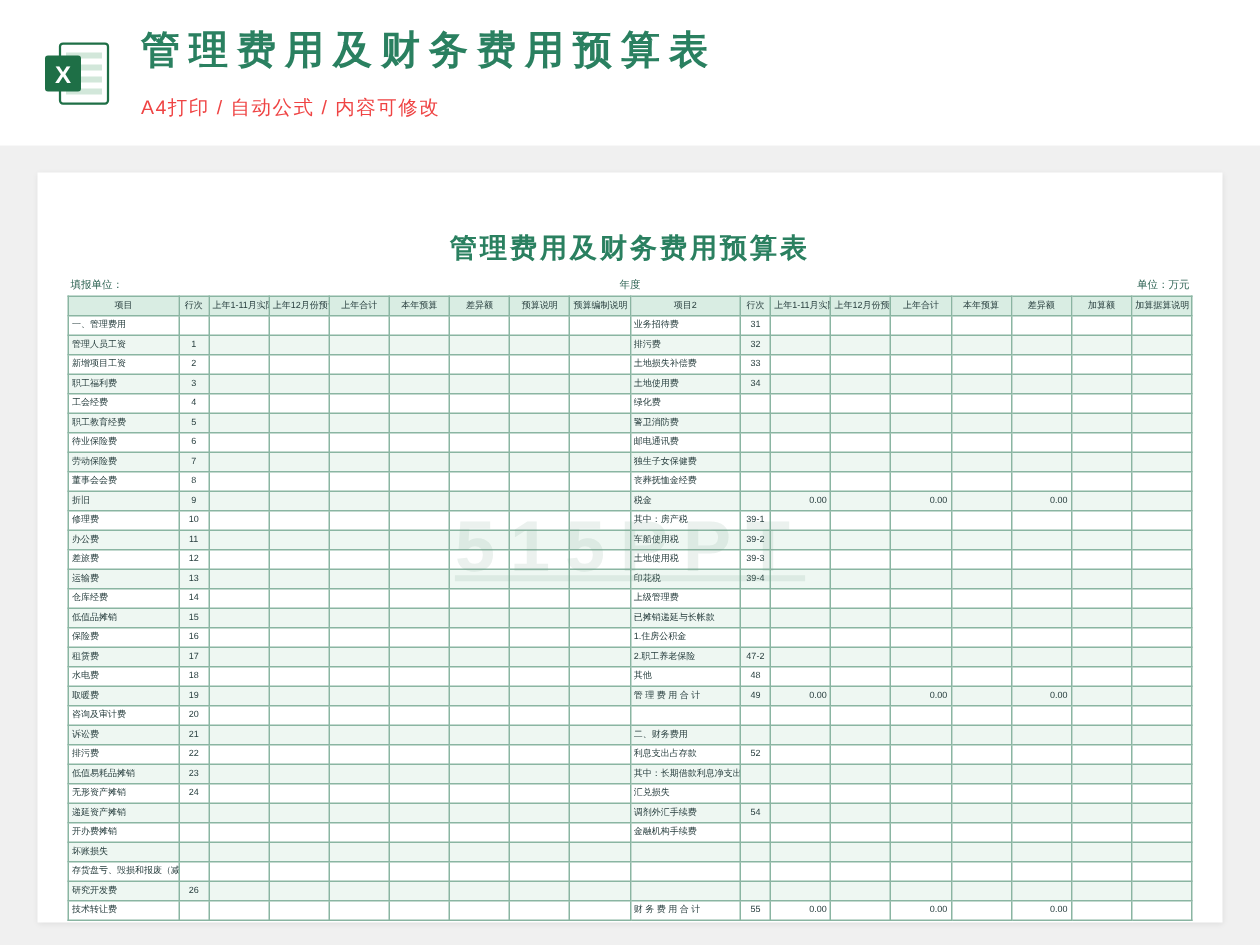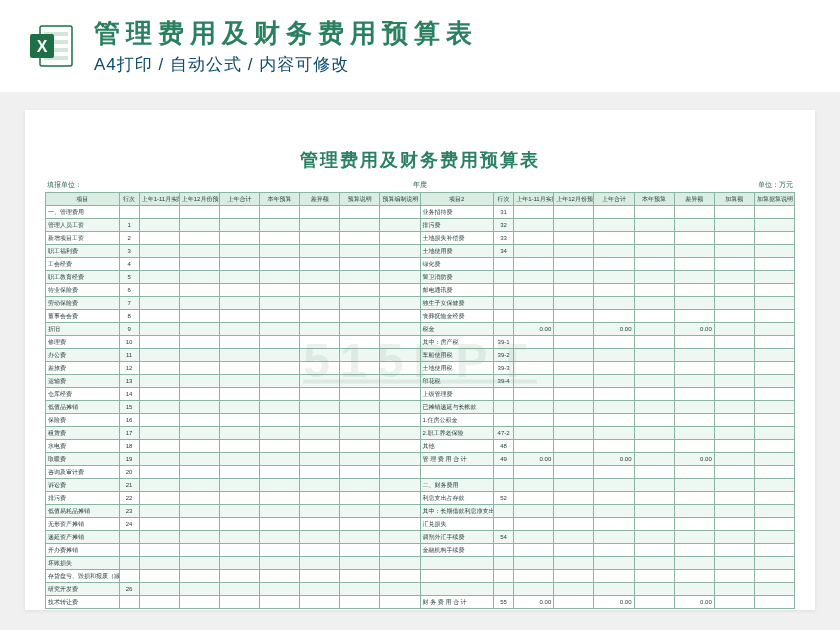--- a/index.html
+++ b/index.html
@@ -1,21 +1,21 @@
 <!DOCTYPE html>
 <html><head>
 <meta charset="utf-8">
 <style>
   * { margin: 0; padding: 0; box-sizing: border-box; }
   body { width: 840px; height: 630px; background: #f0f0f0; font-family: "Microsoft YaHei", sans-serif; overflow: hidden; }
   .header-bar { background: #fff; padding: 16px 28px; display: flex; align-items: center; gap: 18px; }
   .excel-icon { width: 48px; height: 48px; }
   .title-block { flex: 1; }
   .main-title { font-size: 26px; font-weight: 600; color: #2a8060; letter-spacing: 6px; }
-  .sub-title { font-size: 17px; color: #0c4a6e; margin-top: 2px; letter-spacing: 1px; }
+  .sub-title { font-size: 13px; color: #ef4444; margin-top: 12px; letter-spacing: 1px; }
   .sheet-area { position: relative; background: #fff; margin: 18px auto 0; width: 790px; height: 500px; padding: 30px 20px 20px; box-shadow: 0 1px 4px rgba(0,0,0,.08); overflow: hidden; }
   .sheet-title { text-align: center; font-size: 18px; font-weight: 600; color: #2a8060; margin: 8px 0 6px; letter-spacing: 2px; }
   .meta-row { display: flex; justify-content: space-between; font-size: 7px; color: #2a6050; padding: 2px 2px; }
   table { width: 100%; border-collapse: collapse; table-layout: fixed; }
   th, td { border: 1px solid #8ab5a2; font-size: 6px; color: #2a4040; padding: 1px 2px; height: 10px; line-height: 10px; overflow: hidden; white-space: nowrap; text-overflow: clip; }
   th { background: #d9ede3; font-weight: 500; text-align: center; }
   td { background: #fff; }
   tr:nth-child(even) td { background: #eef7f2; }
   .c-center { text-align: center; }
   .c-right { text-align: right; }

